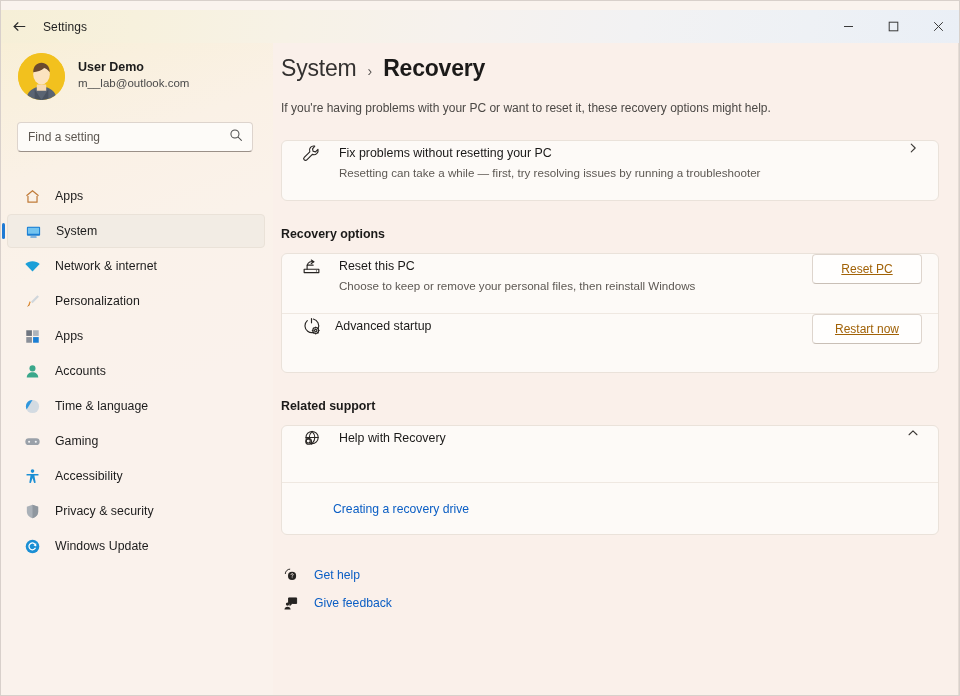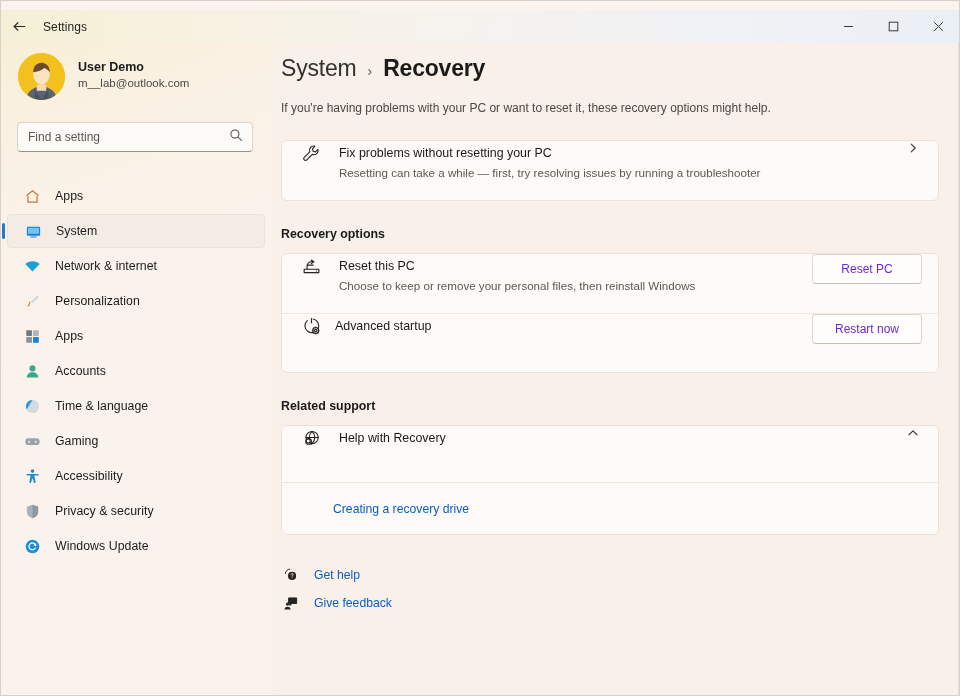--- a/index.html
+++ b/index.html
@@ -250,22 +250,23 @@
   .row-btn {
     min-width: 110px;
     height: 30px;
     padding: 0 22px;
     background: #fffefd;
     border: 1px solid #ded5cd;
     border-bottom-color: #c9bfb6;
     border-radius: 4px;
     font-family: "Liberation Sans", sans-serif;
     font-size: 12px;
-    color: #6d28d9;
+    color: #a16207;
     cursor: default;
+    text-decoration: underline;
   }
 
   .section-head {
     font-size: 12.4px;
     font-weight: bold;
     color: #1b1a19;
     margin-top: 26px;
   }
 
   

